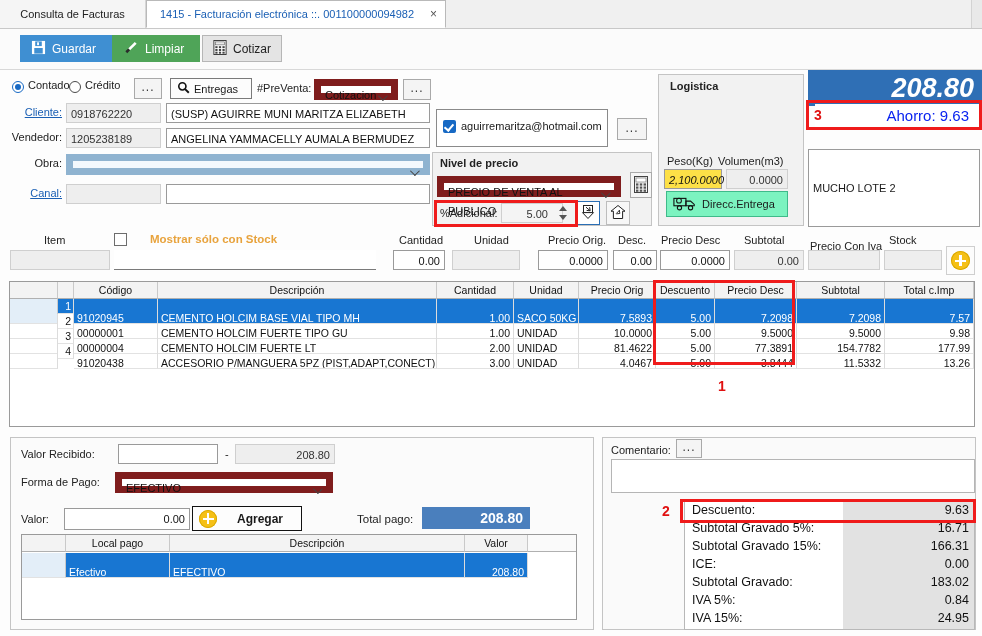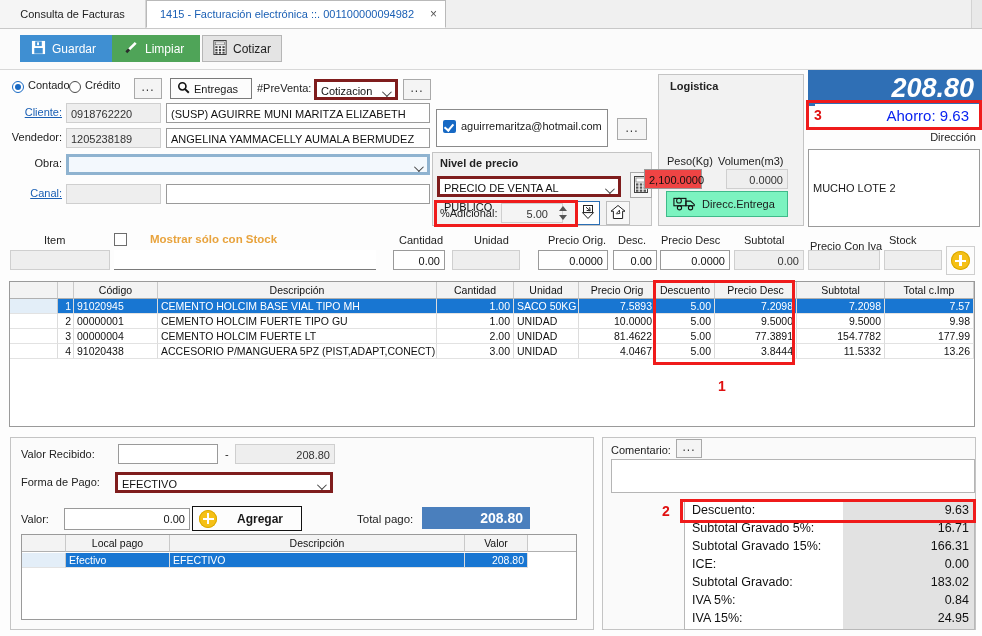--- a/index.html
+++ b/index.html
@@ -32,21 +32,21 @@
   .ico{display:inline-block;flex:none;}
 
   
   .lblr{position:absolute;text-align:right;font-size:11px;color:#222;}
   .lbl{position:absolute;font-size:11px;color:#222;}
   .link{color:#1a5fb4;text-decoration:underline;cursor:pointer;}
   .inp{position:absolute;box-sizing:border-box;border:1px solid #9a9a9a;background:#fff;font-size:11px;
        padding:0 4px;line-height:20px;height:20px;color:#111;font-family:inherit;}
   .inp.ro{background:#eeeeee;border:1px solid #cfcfcf;color:#333;}
   .inp.r{text-align:right;}
-  .sel{position:absolute;box-sizing:border-box;border:3px solid #7f1d1d;background:#fff;height:21px;font-size:11px;
+  .sel{position:absolute;box-sizing:border-box;border:7px solid #7f1d1d;background:#fff;height:21px;font-size:11px;
        padding:0 18px 0 4px;line-height:19px;color:#111;cursor:pointer;}
   .sel:after{content:"";position:absolute;right:6px;top:8px;width:6px;height:6px;border-right:1.4px solid #444;
              border-bottom:1.4px solid #444;transform:rotate(45deg) translateY(-2px);}
   .dots{position:absolute;box-sizing:border-box;border:1px solid #a9a9a9;background:#f4f4f4;height:21px;width:26px;
         text-align:center;line-height:17px;font-size:12px;color:#333;cursor:pointer;letter-spacing:1px;}
   .radio{position:absolute;width:12px;height:12px;border-radius:50%;border:1.6px solid #4a4a4a;background:#fff;box-sizing:border-box;cursor:pointer;}
   .radio.on{border-color:#1769c4;}
   .radio.on:after{content:"";position:absolute;left:2px;top:2px;width:6px;height:6px;border-radius:50%;background:#1769c4;}
 
   .btnflat{position:absolute;box-sizing:border-box;border:1px solid #7a7a7a;background:#fcfcfc;height:22px;
@@ -64,21 +64,21 @@
   
   .totalblue{position:absolute;background:#2f6fb5;color:#fff;font-style:italic;font-weight:bold;
              font-size:27px;text-align:right;box-sizing:border-box;padding-right:8px;letter-spacing:0px;}
   .ahorro{position:absolute;color:#0a24f0;font-size:15px;text-align:right;box-sizing:border-box;padding-right:10px;background:#fff;}
 
   
   .grid{position:absolute;box-sizing:border-box;border:1px solid #9a9a9a;background:#fff;}
   .gh{position:absolute;box-sizing:border-box;height:17px;background:#f3f3f3;border-right:1px solid #c9c9c9;
       border-bottom:1px solid #b0b0b0;font-size:10.5px;text-align:center;line-height:16px;color:#111;overflow:hidden;white-space:nowrap;}
   .gc{position:absolute;box-sizing:border-box;height:15px;border-right:1px solid #dcdcdc;border-bottom:1px solid #e2e2e2;
-      font-size:10.5px;line-height:14px;padding:0 3px;overflow:hidden;white-space:nowrap;color:#111;}
+      font-size:10.5px;line-height:14px;padding:12px 3px;overflow:hidden;white-space:nowrap;color:#111;}
   .gc.r{text-align:right;}
   .rowsel{background:#1876d2;color:#fff;}
   .rowhdrcell{background:#e3eef8;border-right:1px solid #c9c9c9;border-bottom:1px solid #e2e2e2;}
 
   
   .redbox{position:absolute;border:3px solid #ef1b1b;box-sizing:border-box;pointer-events:none;}
   .rednum{position:absolute;color:#e01010;font-weight:bold;font-size:14px;}
 
   
   .group{position:absolute;box-sizing:border-box;border:1px solid #c4c4c4;background:#fbfbfb;}
@@ -255,21 +255,21 @@
           <path d="M8 1.5 L15 7.2 L12.6 7.2 L12.6 14.5 L3.4 14.5 L3.4 7.2 L1 7.2 Z" fill="#fff" stroke="#222"></path>
           <path d="M6.2 9.6 L9.6 6.2 M9.2 6 L9.9 9.4 L6.4 9.9" stroke="#222" stroke-width=".9" fill="none"></path>
         </svg>
     </span>
   </div>
 
   <div class="panel" style="left:658px;top:74px;width:146px;height:152px;background:#f2f2f2;"></div>
   <div class="panel-title" style="left:670px;top:80px;">Logistica</div>
   <span class="lbl" style="left:667px;top:155px;">Peso(Kg)</span>
   <span class="lbl" style="left:718px;top:155px;">Volumen(m3)</span>
-  <div class="inp r" style="left:644px;top:169px;width:58px;background:#ef4444;">
+  <div class="inp r" style="left:664px;top:169px;width:58px;background:#fde047;font-style:italic;">
     <span>2,100.0000</span>
   </div>
   <div class="inp ro r" style="left:726px;top:169px;width:62px;">
     <span>0.0000</span>
   </div>
   <div style="position:absolute;left:666px;top:191px;width:122px;height:26px;background:#7cf3c0;border:1px solid #3fba8a;box-sizing:border-box;display:flex;align-items:center;gap:5px;padding-left:6px;font-size:11px;cursor:pointer;">
     <span class="ico">
       <svg width="24" height="18" viewBox="0 0 26 18">
           <rect x="1" y="4" width="13" height="8" fill="none" stroke="#111" stroke-width="1.2"></rect>
           <path d="M14 7 L19 7 L23 10.5 L23 12 L14 12 Z" fill="none" stroke="#111" stroke-width="1.2"></path>
@@ -280,21 +280,20 @@
     </span>
     <span>Direcc.Entrega</span>
   </div>
 
   <div class="totalblue" style="left:808px;top:70px;width:174px;height:36px;line-height:36px;">
     <span>208.80</span>
   </div>
   <div class="ahorro" style="left:815px;top:104px;width:164px;height:24px;line-height:24px;">
     <span>Ahorro: 9.63</span>
   </div>
-  <div style="position:absolute;left:808px;top:131px;width:174px;height:16px;text-align:right;padding-right:6px;box-sizing:border-box;font-size:11px;color:#222;">Dirección</div>
   <div style="position:absolute;left:808px;top:149px;width:172px;height:78px;border:1px solid #9a9a9a;background:#fff;box-sizing:border-box;">
     <div style="position:absolute;left:4px;top:32px;font-size:11px;">MUCHO LOTE 2</div>
   </div>
 
   <span class="lbl" style="left:44px;top:234px;">Item</span>
   <div class="inp ro" style="left:10px;top:250px;width:100px;">
     <span></span>
   </div>
   <div style="position:absolute;left:114px;top:233px;width:13px;height:13px;border:1px solid #6d6d6d;background:#fff;box-sizing:border-box;"></div>
   <span style="position:absolute;left:133px;top:233px;font-size:11.5px;font-weight:bold;color:#e8a33d;padding-left:17px;">Mostrar sólo con Stock</span>

